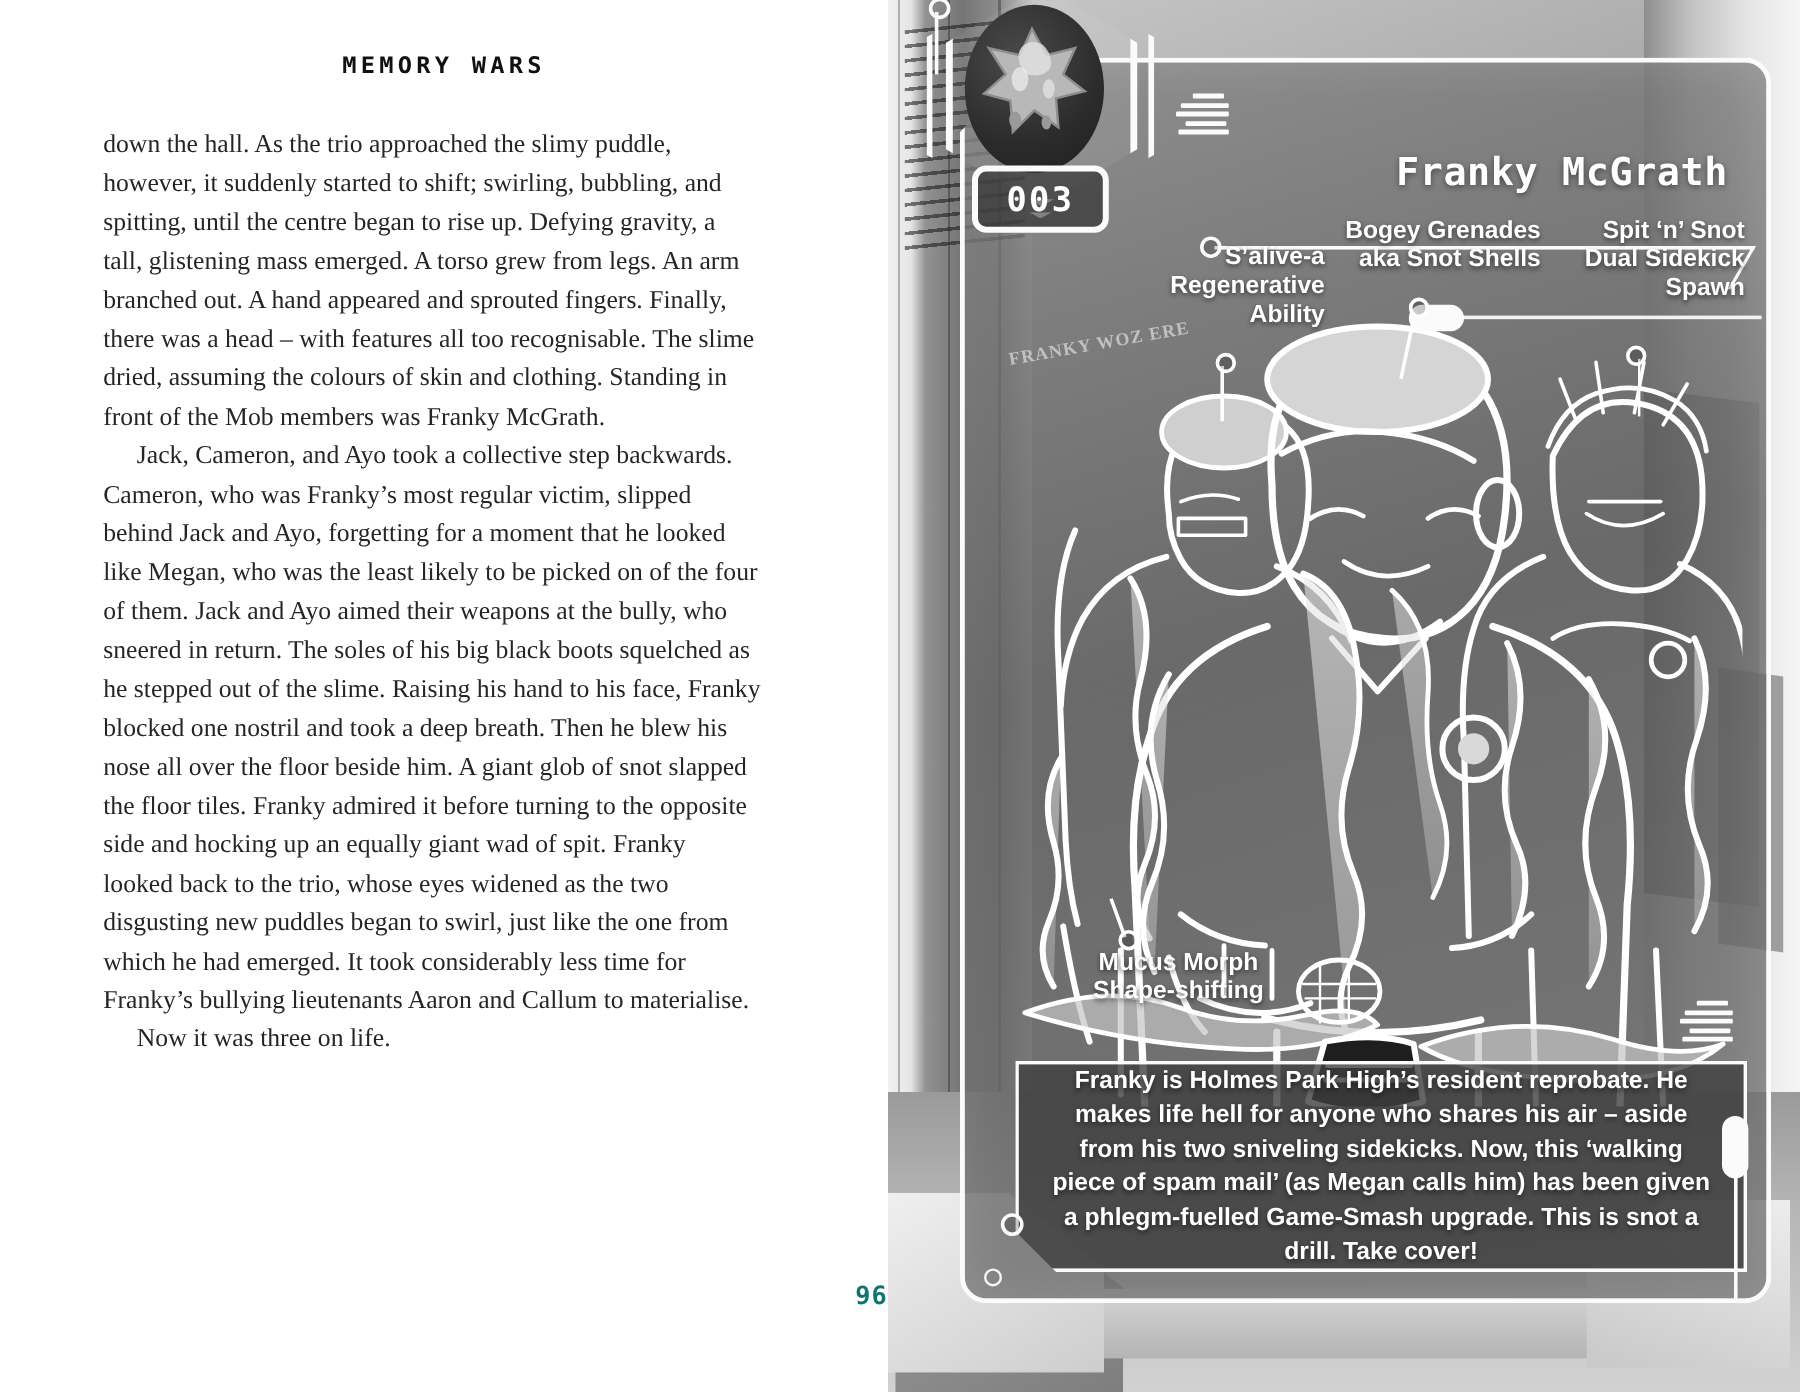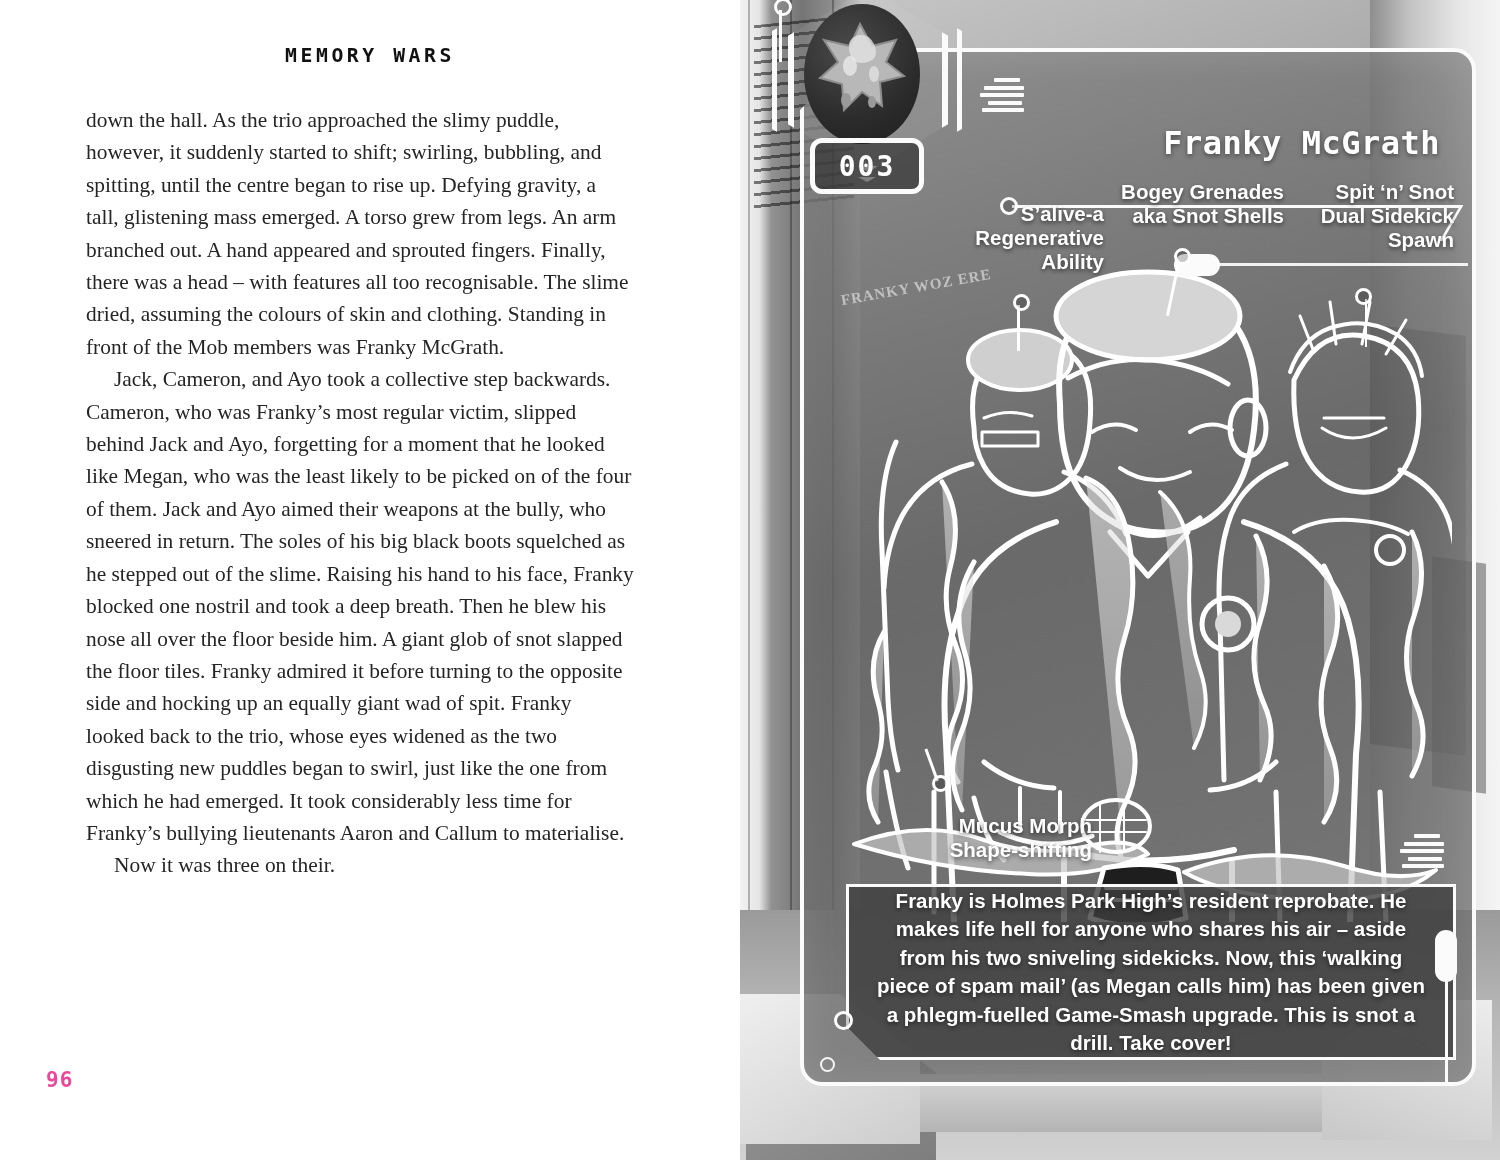--- a/index.html
+++ b/index.html
@@ -54,26 +54,26 @@
     color: #252525;
     text-align: left;
   }
   .body-col p.indent {
     text-indent: 28px;
   }
   .folio {
     position: absolute;
     left: 0; right: 0;
     top: 1068px;
-    text-align: left;
+    text-align: right;
     font-family: "DejaVu Sans Mono", monospace;
     font-weight: 700;
     font-size: 21px;
     letter-spacing: 1px;
-    color: #ec4899;
+    color: #0f766e;
     margin-left: 46px;
   }
 
   
   .page-right {
     position: relative;
     width: 760px;
     height: 1160px;
     flex: 0 0 760px;
     overflow: hidden;
@@ -453,21 +453,21 @@
 <body>
 
 <div class="spread">
 
   <div class="page-left">
     <div class="running-head">MEMORY WARS</div>
 
     <div class="body-col">
       <p>down the hall. As the trio approached the slimy puddle, however, it suddenly started to shift; swirling, bubbling, and spitting, until the centre began to rise up. Defying gravity, a tall, glistening mass emerged. A torso grew from legs. An arm branched out. A hand appeared and sprouted fingers. Finally, there was a head – with features all too recognisable. The slime dried, assuming the colours of skin and clothing. Standing in front of the Mob members was Franky McGrath.</p>
       <p class="indent">Jack, Cameron, and Ayo took a collective step backwards. Cameron, who was Franky’s most regular victim, slipped behind Jack and Ayo, forgetting for a moment that he looked like Megan, who was the least likely to be picked on of the four of them. Jack and Ayo aimed their weapons at the bully, who sneered in return. The soles of his big black boots squelched as he stepped out of the slime. Raising his hand to his face, Franky blocked one nostril and took a deep breath. Then he blew his nose all over the floor beside him. A giant glob of snot slapped the floor tiles. Franky admired it before turning to the opposite side and hocking up an equally giant wad of spit. Franky looked back to the trio, whose eyes widened as the two disgusting new puddles began to swirl, just like the one from which he had emerged. It took considerably less time for Franky’s bullying lieutenants Aaron and Callum to materialise.</p>
-      <p class="indent">Now it was three on their.</p>
+      <p class="indent">Now it was three on life.</p>
     </div>
 
     <div class="folio">96</div>
   </div>
 
   <div class="page-right">
 
     <div class="bg-wall-left"></div>
     <div class="lockers"></div>
     <div class="locker-vents"></div>
@@ -587,21 +587,21 @@
       <div class="callout-line" style="left:213px; top:253px; height:46px;"></div>
 
       <div class="callout" style="left:270px; top:128px; width:210px;">Bogey Grenades<br>aka Snot Shells</div>
       <div class="callout-dot" style="left:370px; top:196px;"></div>
       <div class="callout-line" style="left:374px; top:207px; height:58px; transform:rotate(12deg); transform-origin: top center;"></div>
 
       <div class="callout" style="right:18px; top:128px; width:200px;">Spit ‘n’ Snot<br>Dual Sidekick<br>Spawn</div>
       <div class="callout-dot" style="right:100px; top:236px;"></div>
       <div class="callout-line" style="right:105px; top:247px; height:48px;"></div>
 
-      <div class="callout left-align" style="left:68px; bottom:220px; width:220px; text-align:right;">Mucus Morph<br>Shape-shifting</div>
+      <div class="callout left-align" style="left:68px; bottom:244px; width:220px; text-align:center;">Mucus Morph<br>Shape-shifting</div>
       <div class="callout-dot" style="left:128px; bottom:290px;"></div>
       <div class="callout-line" style="left:132px; bottom:301px; height:34px; transform:rotate(-20deg); transform-origin: bottom center;"></div>
 
       <div class="desc-panel">
         <div class="desc-text">Franky is Holmes Park High’s resident reprobate. He makes life hell for anyone who shares his air – aside from his two sniveling sidekicks. Now, this ‘walking piece of spam mail’ (as Megan calls him) has been given a phlegm-fuelled Game-Smash upgrade. This is snot a drill. Take cover!</div>
       </div>
       <div class="desc-dot"></div>
       <div class="slider-track"></div>
       <div class="slider-handle"></div>
     </div>

